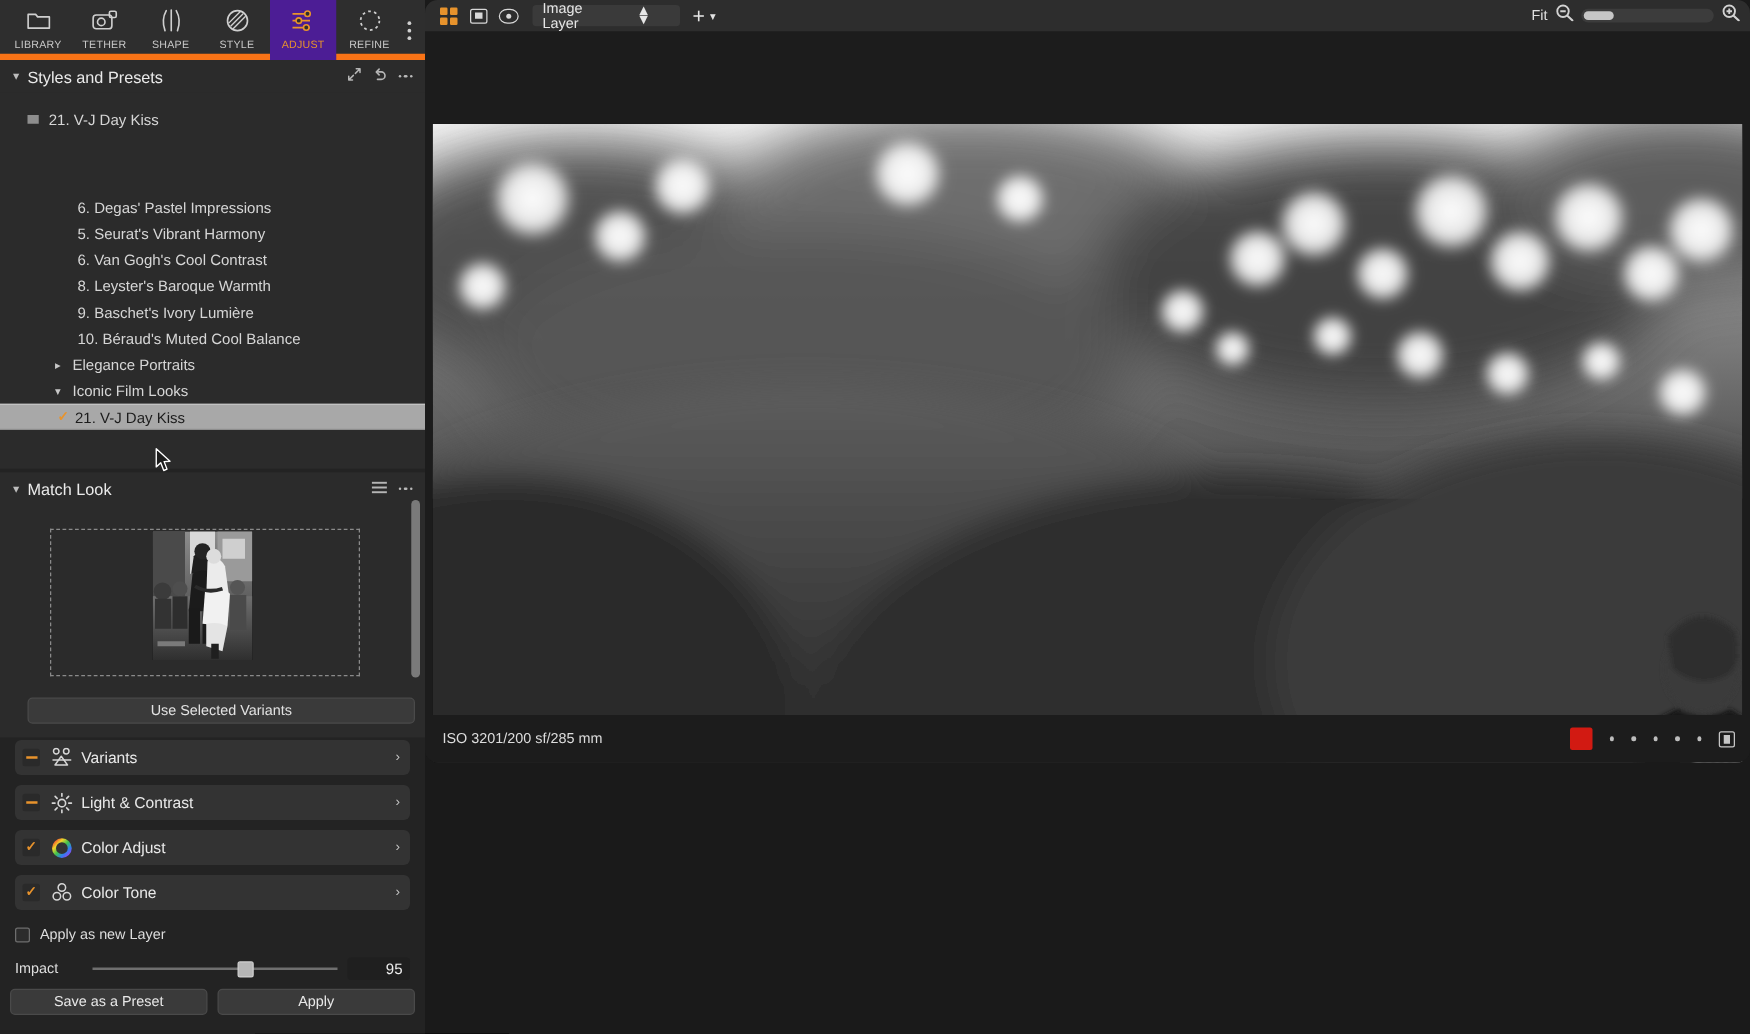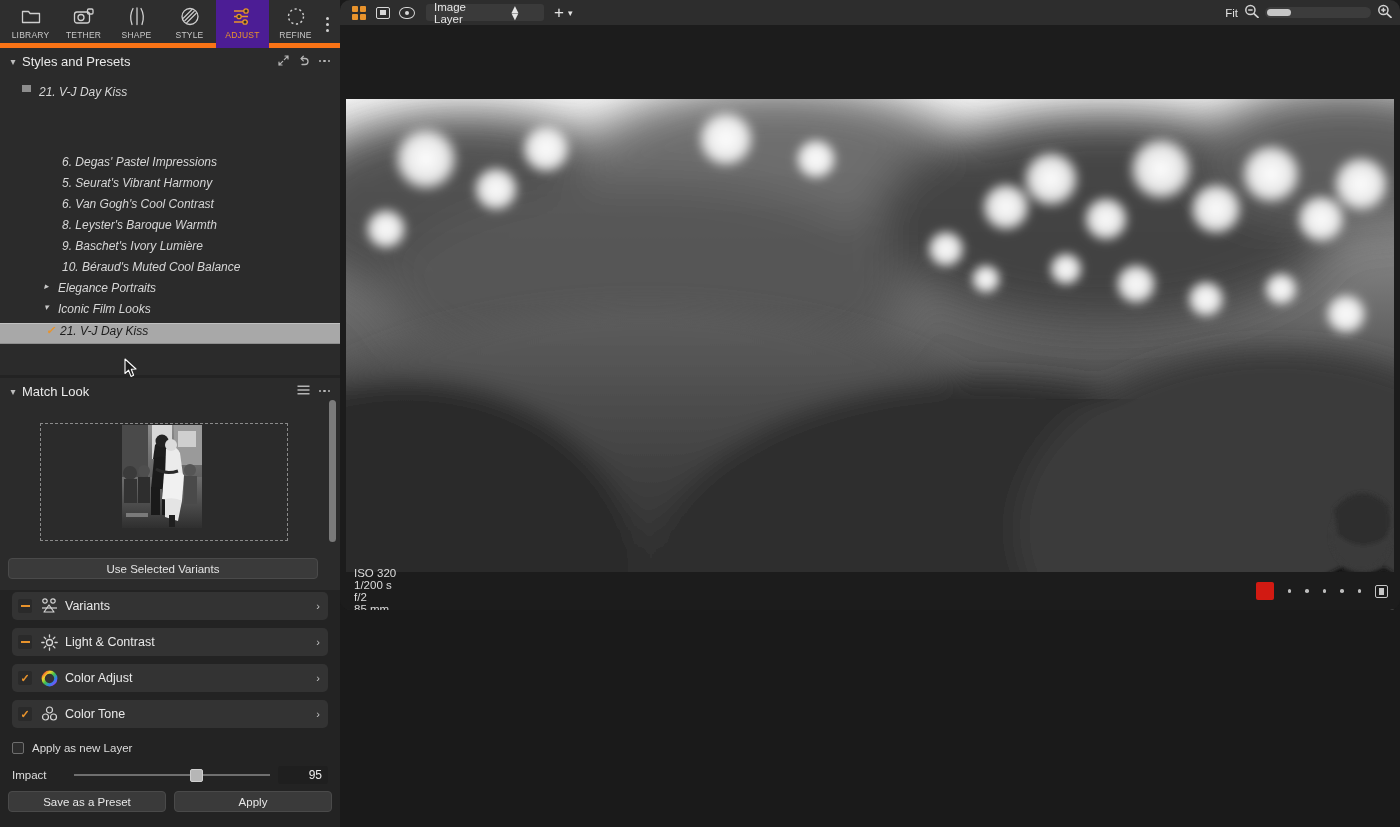--- a/index.html
+++ b/index.html
@@ -53,22 +53,22 @@
   .dots3 { display:flex; gap:2px; align-items:center; cursor:pointer; }
   .dots3 i { width:2.5px; height:2.5px; border-radius:50%; background:#b9b9b9; display:block; }
 
   
   .presets-area {
     position: absolute; left: 0; top: 48px; width: 340px; height: 327px;
     background: #2b2b2b;
   }
   .tree { position: absolute; left: 0; top: 26px; width: 340px; height: 301px; }
   .tree-row {
-    display: flex; height: 21px;
-    color: #d6d6d6; font-size: 12px; cursor: pointer; white-space: nowrap; font-style: italic;
+    display: flex; align-items: center; height: 21px;
+    color: #d6d6d6; font-size: 12px; cursor: pointer; white-space: nowrap;
   }
   .tree-row.leaf-deep { padding-left: 62px; }
   .tree-row.group { padding-left: 44px; }
   .tree-row.top { padding-left: 22px; }
   .tree-row.selected {
     background: #a8a8a8; color: #1c1c1c; border-top:1px solid #c2c2c2; border-bottom:1px solid #8e8e8e;
   }
   .tree-row .sq {
     width: 9px; height: 7px; background: #8d8d8d; display: inline-block; margin-right: 8px;
   }
@@ -83,21 +83,21 @@
   }
   .dropzone {
     position: absolute; left: 40px; top: 45px; width: 248px; height: 118px;
     border: 1px dashed #8a8a8a;
   }
   .thumb {
     position: absolute; left: 122px; top: 425px; width: 80px; height: 103px;
     background: #151515; overflow: hidden;
   }
   .use-variants {
-    position: absolute; left: 8px; top: 558px; width: 310px; height: 21px;
+    position: absolute; left: 22px; top: 558px; width: 310px; height: 21px;
     background: #3a3a3a; border: 1px solid #4a4a4a; border-radius: 4px;
     color: #e2e2e2; font-size: 11.5px; display: flex; align-items: center; justify-content: center;
     cursor: pointer;
   }
   .panel-scrollbar {
     position: absolute; right: 4px; top: 400px; width: 7px; height: 142px;
     background: #7a7a7a; border-radius: 4px;
   }
 
   
@@ -174,21 +174,21 @@
   .image-stage {
     position: absolute; left: 6px; top: 99px; width: 1048px; height: 690px;
     overflow: hidden; background: #0d0d0d;
   }
   .photo { position:absolute; inset:0; }
 
   .info-bar {
     position: absolute; left: 0; bottom: 0; width: 1060px; height: 38px;
     background: #1c1c1c; display:flex; align-items:center;
   }
-  .exif { position:absolute; left: 14px; display:flex; color:#dcdcdc; font-size:11.5px;flex-direction:column; }
+  .exif { position:absolute; left: 14px; display:flex; color:#dcdcdc; font-size:11.5px; }
   .filename { position:absolute; left: 0; width: 1060px; text-align:center; color:#e4e4e4; font-size:11.5px; }
   .rating-cluster { position:absolute; right: 12px; display:flex; align-items:center; gap: 14px; }
   .color-label { width: 18px; height: 18px; background: #d21a12; border-radius: 2px; cursor:pointer; }
   .stars { display:flex; align-items:center; gap: 14px; }
   .stars i { width: 3.5px; height: 3.5px; border-radius:50%; background:#bdbdbd; display:block; cursor:pointer; }
   .frame-icon { width: 13px; height: 13px; border: 1.5px solid #c6c6c6; border-radius:2px; display:flex; align-items:center; justify-content:center; cursor:pointer; }
   .frame-icon i { width:5px; height:7px; background:#c6c6c6; display:block; }
 </style>
 </head>
 <body>

